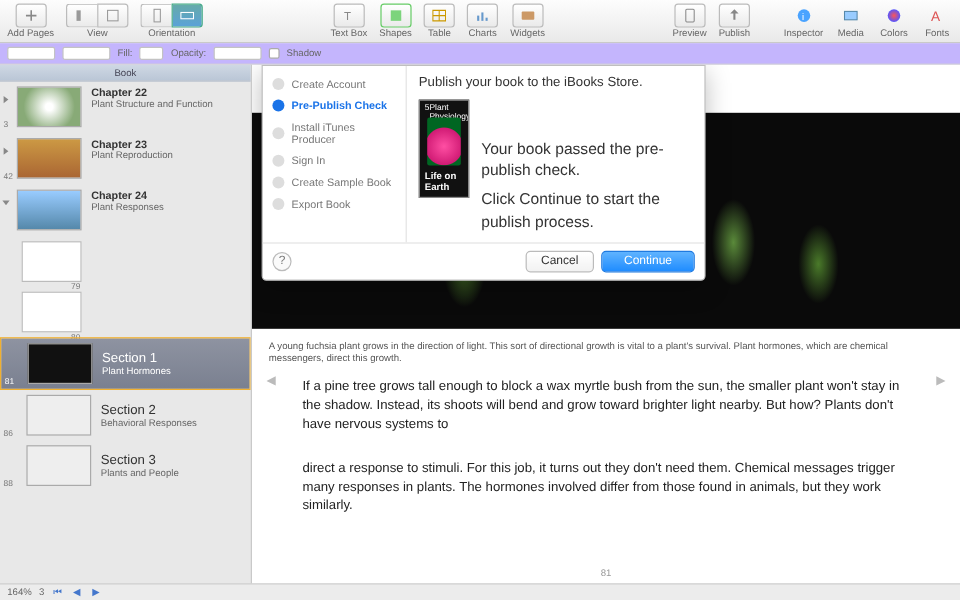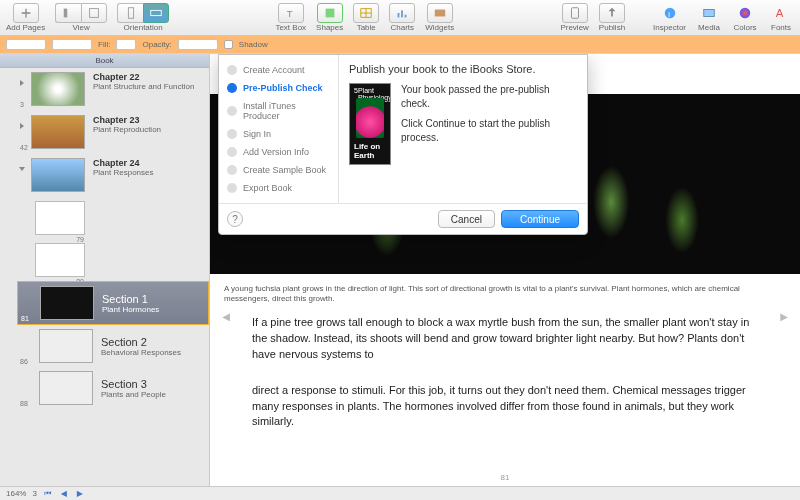--- a/index.html
+++ b/index.html
@@ -10,29 +10,29 @@
 .toolbar-group { display: flex; flex-direction: column; align-items: center; font-size: 8px; color: #666; }
 .toolbar-btn { width: 26px; height: 20px; background: linear-gradient(#fff,#eaeaea); border: 1px solid #bbb; border-radius: 3px; display: flex; align-items: center; justify-content: center; color: #777; }
 .toolbar-seg { display: flex; }
 .toolbar-seg .toolbar-btn { border-radius: 0; border-right: none; }
 .toolbar-seg .toolbar-btn:first-child { border-radius: 3px 0 0 3px; }
 .toolbar-seg .toolbar-btn:last-child { border-radius: 0 3px 3px 0; border-right: 1px solid #bbb; }
 .toolbar-seg .toolbar-btn.active { background: linear-gradient(#6aa,#5aa2d8); color:#fff; border-color:#4a8; }
 .toolbar-spacer { flex: 1; }
 
 
-.subbar { height: 18px; background: #fdba74; border-bottom: 1px solid #d3d3d3; display: flex; align-items: center; gap: 6px; padding: 0 6px; font-size: 8px; color: #666; }
+.subbar { height: 18px; background: #c4b5fd; border-bottom: 1px solid #d3d3d3; display: flex; align-items: center; gap: 6px; padding: 0 6px; font-size: 8px; color: #666; }
 .subbar .mini-input { width: 40px; height: 11px; background: #fff; border: 1px solid #c3c3c3; border-radius: 2px; }
 .subbar .checkbox { width: 9px; height: 9px; border: 1px solid #aaa; border-radius: 2px; background: #fff; }
 
 
 .main { display: flex; height: calc(500px - 36px - 18px - 14px); }
 .sidebar { width: 210px; background: #e8e8e8; border-right: 1px solid #c9c9c9; overflow: hidden; position: relative; }
 .sidebar-header { height: 14px; background: linear-gradient(#cfd8e4,#bac6d6); font-size: 8px; color: #445; display:flex; align-items:center; justify-content:center; border-bottom:1px solid #b0bac8; }
-.sidebar-list { position: absolute; top: 14px; bottom: 0; left: 0; right: 0; overflow: hidden; padding-left: 17px; }
+.sidebar-list { position: absolute; top: 14px; bottom: 0; left: 0; right: 0; overflow: hidden; }
 .chapter-item { display: flex; align-items: flex-start; padding: 4px 6px 4px 14px; gap: 8px; border-bottom: 1px solid rgba(0,0,0,0); position:relative; }
 .chapter-item .tri { position:absolute; left:3px; top:12px; width:0;height:0;border-left:4px solid #888;border-top:3px solid transparent;border-bottom:3px solid transparent; }
 .thumb { width: 54px; height: 34px; background: #555; border: 1px solid #aaa; flex-shrink: 0; position:relative; overflow:hidden; }
 .chapter-title { font-size: 9px; font-weight: bold; color: #333; }
 .chapter-sub { font-size: 8px; color: #666; }
 .page-thumbs { display:flex; gap:4px; padding:4px 6px 4px 18px; flex-wrap:wrap; }
 .page-thumb { width: 50px; height: 34px; background:#fff; border:1px solid #bbb; position:relative; }
 .page-num { position:absolute; bottom:-9px; right:0; font-size:7px; color:#777; }
 .section-item { display: flex; align-items: center; padding: 4px 6px 4px 14px; gap: 8px; position:relative; }
 .section-item.selected { background: linear-gradient(#8e93a1,#7a8090); color:#fff; border:1px solid #f0b030; }
@@ -66,21 +66,21 @@
 .step .bullet { width:10px;height:10px;border-radius:50%; background:#ddd; flex-shrink:0; }
 .step.active { color:#1a73e8; font-weight:600; }
 .step.active .bullet { background:#1a73e8; }
 .modal-content { flex:1; padding:8px 10px; }
 .modal-title { font-size:11px; font-weight:500; color:#333; margin-bottom:8px; }
 .modal-row { display:flex; gap:10px; }
 .book-cover { width:42px; height:82px; background:#111; position:relative; border:1px solid #888; flex-shrink:0; overflow:hidden; }
 .book-cover .band { position:absolute; top:0; left:0; right:0; padding:3px 4px; font-size:7px; color:#fff; display:flex; justify-content:space-between; }
 .book-cover .flower { position:absolute; top:14px; left:6px; right:6px; height:40px; background: radial-gradient(circle at 50% 60%, #ff4fa3 0%, #d11b75 55%, #062 58%, #062 100%); border-radius:2px; }
 .book-cover .title { position:absolute; bottom:4px; left:4px; font-size:8px; color:#fff; font-weight:bold; }
-.modal-msg { font-size:10px; color:#333; line-height:1.4; }
+.modal-msg { font-size:13px; color:#333; line-height:1.4;margin-top:32px; }
 .modal-footer { display:flex; align-items:center; padding:6px 8px; border-top:1px solid #e3e3e3; gap:6px; }
 .help-btn { width:16px;height:16px;border-radius:50%;border:1px solid #bbb; background:#fafafa; color:#777; font-size:10px; display:flex;align-items:center;justify-content:center; }
 .modal-footer .spacer { flex:1; }
 .btn { height:18px; border-radius:4px; padding:0 12px; font-size:10px; border:1px solid #bbb; background:linear-gradient(#fff,#f2f2f2); display:flex; align-items:center;text-align:right; }
 .btn.primary { background:linear-gradient(#5fb3ff,#1f8cff); color:#fff; border-color:#1f7ae0; padding:0 18px; }
 
 
 .bottombar { height:14px; background:#ececec; border-top:1px solid #c9c9c9; display:flex; align-items:center; gap:6px; padding:0 6px; font-size:8px; color:#666; }
 .bottombar .nav-btn { width:10px; display:inline-flex; justify-content:center; color:#4477cc; }
 
@@ -353,24 +353,20 @@
           <div class="step">
               <span class="bullet"></span>
               <span>Install iTunes Producer</span>
             </div>
           <div class="step">
               <span class="bullet"></span>
               <span>Sign In</span>
             </div>
           <div class="step">
               <span class="bullet"></span>
-              <span>Add Version Info</span>
-            </div>
-          <div class="step">
-              <span class="bullet"></span>
               <span>Create Sample Book</span>
             </div>
           <div class="step">
               <span class="bullet"></span>
               <span>Export Book</span>
             </div>
         </div>
         <div class="modal-content">
           <div class="modal-title">Publish your book to the iBooks Store.</div>
           <div class="modal-row">

